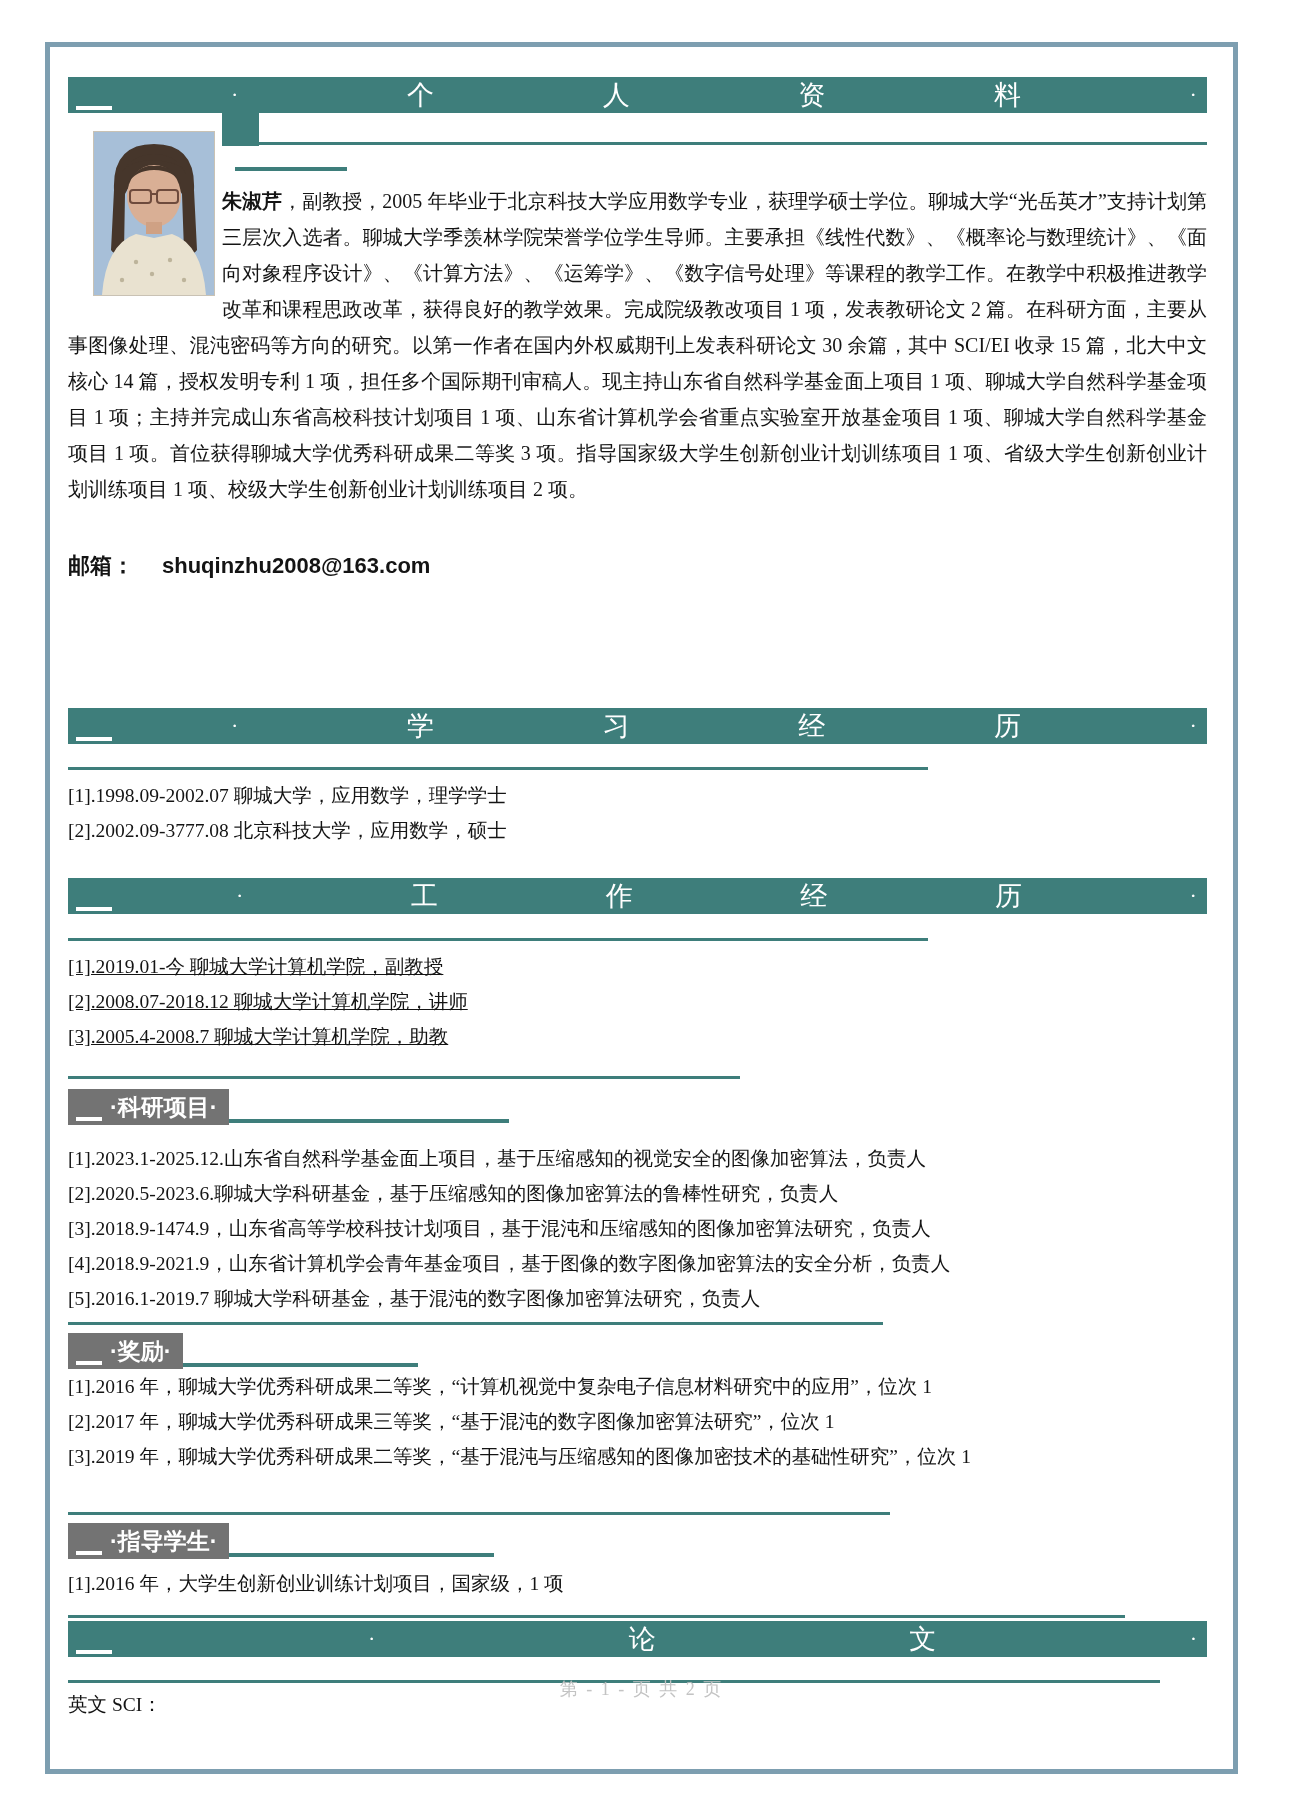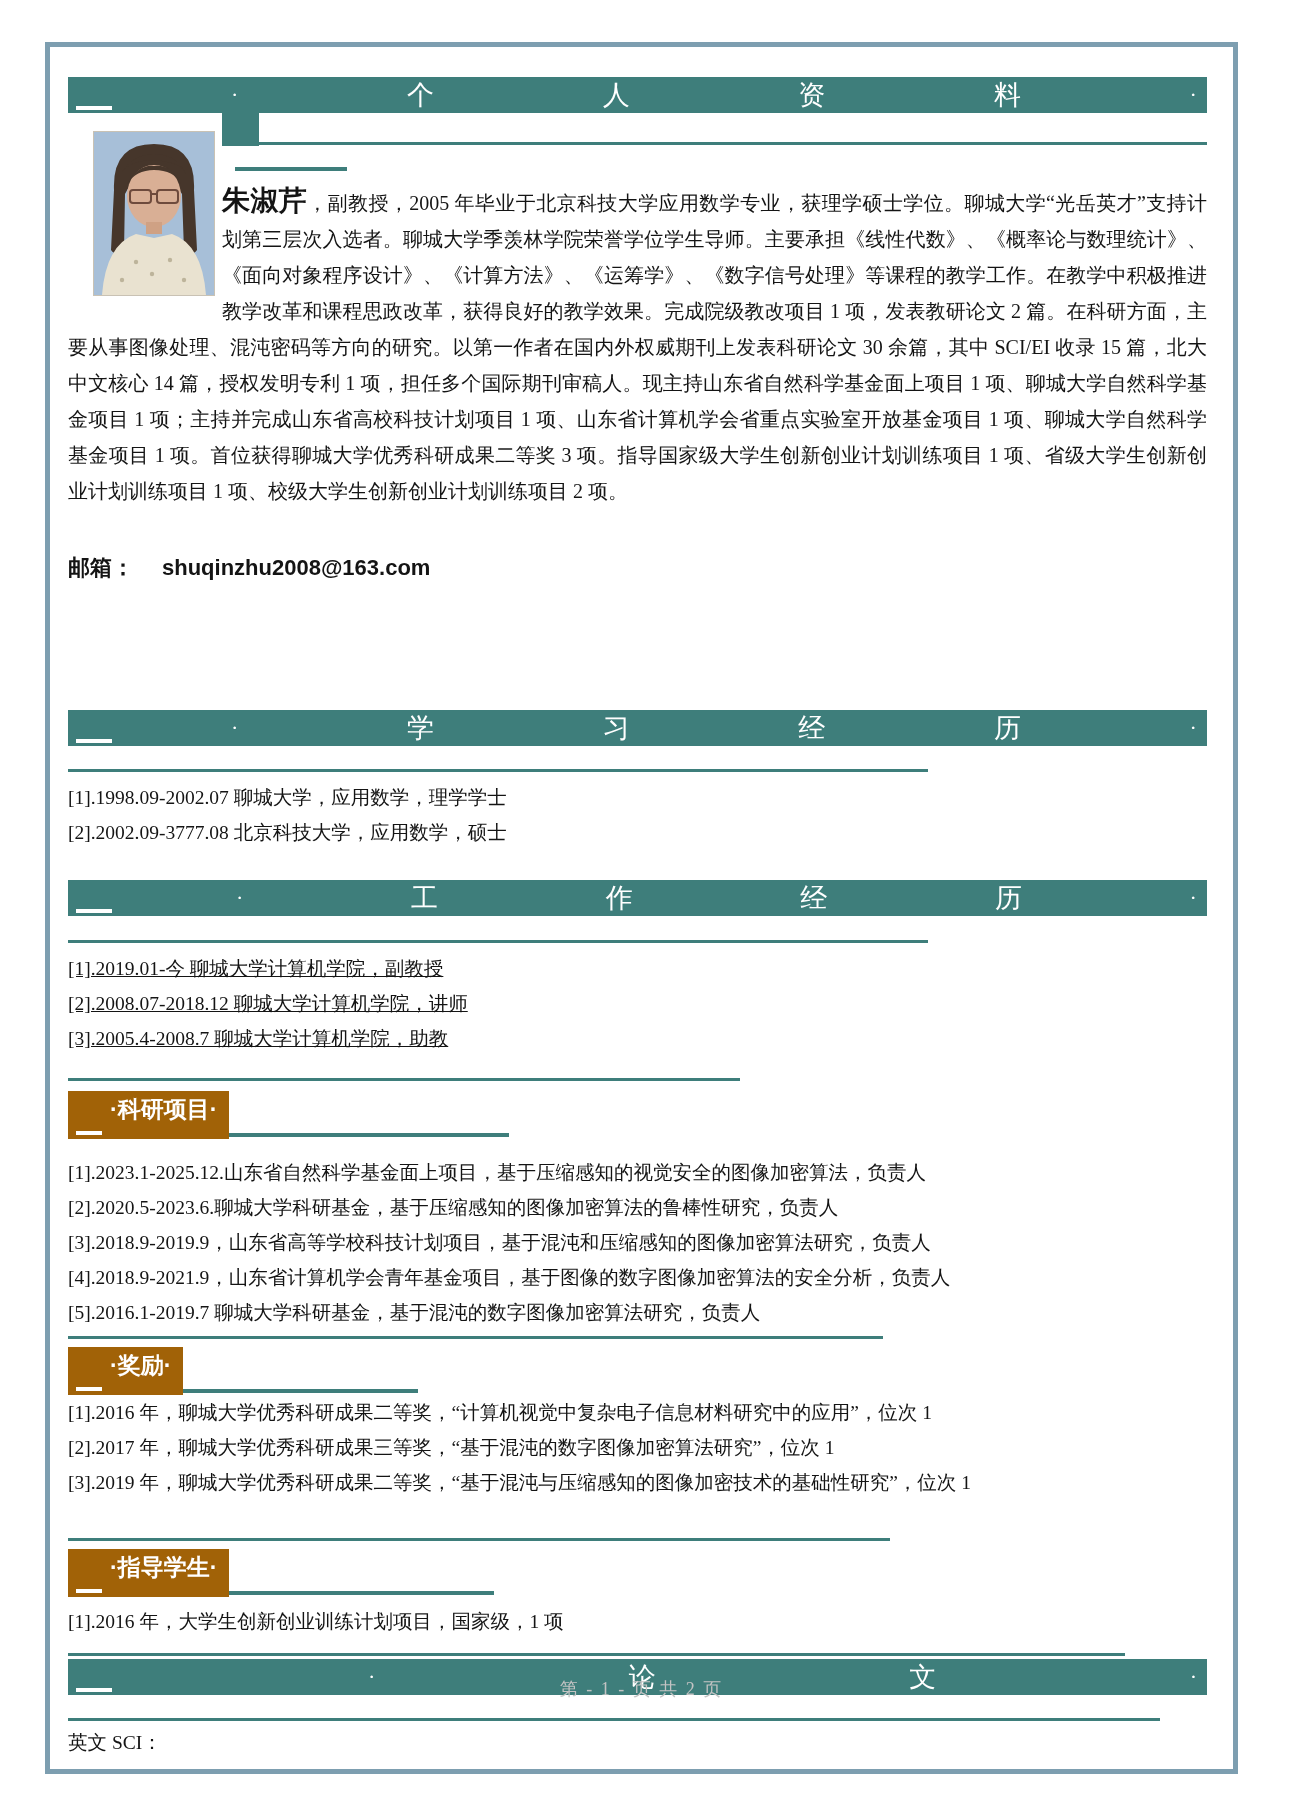--- a/index.html
+++ b/index.html
@@ -25,38 +25,38 @@
   .deco-row { display:flex; align-items:flex-end; height:36px; }
   .deco-square { width:37px; height:36px; background:#3e7e7b; margin-left:154px;
     border-bottom:3px solid #ffffff; }
   .deco-longline { flex:1; height:3px; background:#3e7e7b; margin-bottom:4px; }
   .deco-dash { width:112px; height:4px; background:#3e7e7b; margin:18px 0 0 167px; }
 
   
   .bio { margin-top:12px; font-size:20px; line-height:36px; text-align:justify; }
   .photo-wrap { float:left; width:122px; height:165px; margin:-52px 7px 6px 25px;
     border:1px solid #c9c2b4; }
-  .bio-name { font-weight:bold; font-size:28px; }
+  .bio-name { font-weight:bold; font-size:20px; }
 
   .email-line { margin-top:44px; font-size:22px; font-weight:bold;
     font-family:"Liberation Sans","DejaVu Sans",sans-serif; }
   .email-line .lbl { font-family:"Liberation Serif","DejaVu Serif",serif; margin-right:28px; }
 
   
   .list { font-size:19.5px; line-height:35px; }
   .m-edu  { margin-top:8px; }
   .m-work { margin-top:8px;text-decoration:underline; }
   .m-proj { margin-top:16px; }
   .m-awd  { }
   .m-ment { margin-top:7px; }
 
   
   .badge-row { display:flex; align-items:flex-end; }
-  .badge { position:relative; display:inline-block; background:#a16207; color:#ffffff;
-    font-weight:bold; font-size:23px; line-height:36px; height:48px; padding:0 12px 0 42px;
+  .badge { position:relative; display:inline-block; background:#737373; color:#ffffff;
+    font-weight:bold; font-size:23px; line-height:36px; height:36px; padding:0 12px 0 42px;
     font-family:"Liberation Sans","DejaVu Sans",sans-serif; }
   .badge::before { content:""; position:absolute; left:8px; bottom:4px; width:26px; height:4px; background:#ffffff; }
   .badge-tail { height:4px; background:#3e7e7b; margin-bottom:2px; }
 
   .papers-label { margin-top:8px; font-size:19.5px; }
 
   .footer { position:absolute; left:0; right:0; bottom:68px; text-align:center;
     color:#c3c3c3; font-size:18px; letter-spacing:2px; }
 
   
@@ -152,21 +152,21 @@
     </div>
 
     <div class="hline w-672" style="margin-top:22px;"></div>
     <div class="badge-row" style="margin-top:10px;">
       <span class="badge">·科研项目·</span>
       <span class="badge-tail t-proj"></span>
     </div>
     <div class="list m-proj">
       <div>[1].2023.1-2025.12.山东省自然科学基金面上项目，基于压缩感知的视觉安全的图像加密算法，负责人</div>
       <div>[2].2020.5-2023.6.聊城大学科研基金，基于压缩感知的图像加密算法的鲁棒性研究，负责人</div>
-      <div>[3].2018.9-2019.9，山东省高等学校科技计划项目，基于混沌和压缩感知的图像加密算法研究，负责人</div>
+      <div>[3].2018.9-1474.9，山东省高等学校科技计划项目，基于混沌和压缩感知的图像加密算法研究，负责人</div>
       <div>[4].2018.9-2021.9，山东省计算机学会青年基金项目，基于图像的数字图像加密算法的安全分析，负责人</div>
       <div>[5].2016.1-2019.7 聊城大学科研基金，基于混沌的数字图像加密算法研究，负责人</div>
     </div>
 
     <div class="hline w-815" style="margin-top:6px;"></div>
     <div class="badge-row" style="margin-top:8px;">
       <span class="badge">·奖励·</span>
       <span class="badge-tail t-awd"></span>
     </div>
     <div class="list m-awd">

